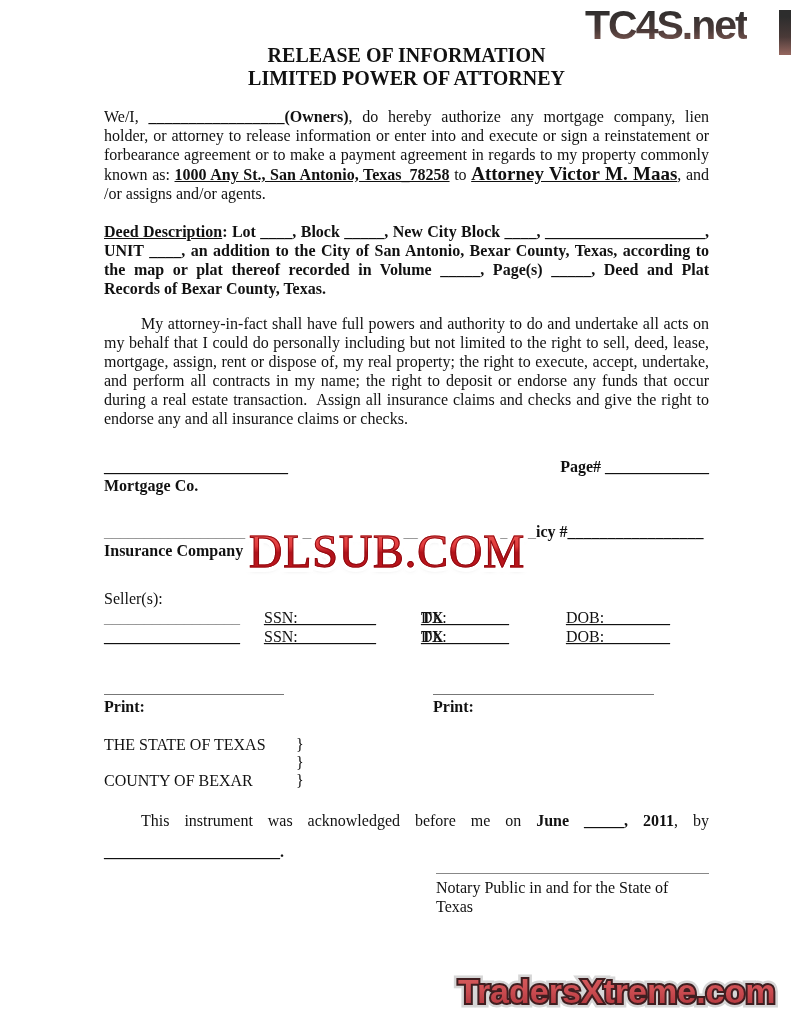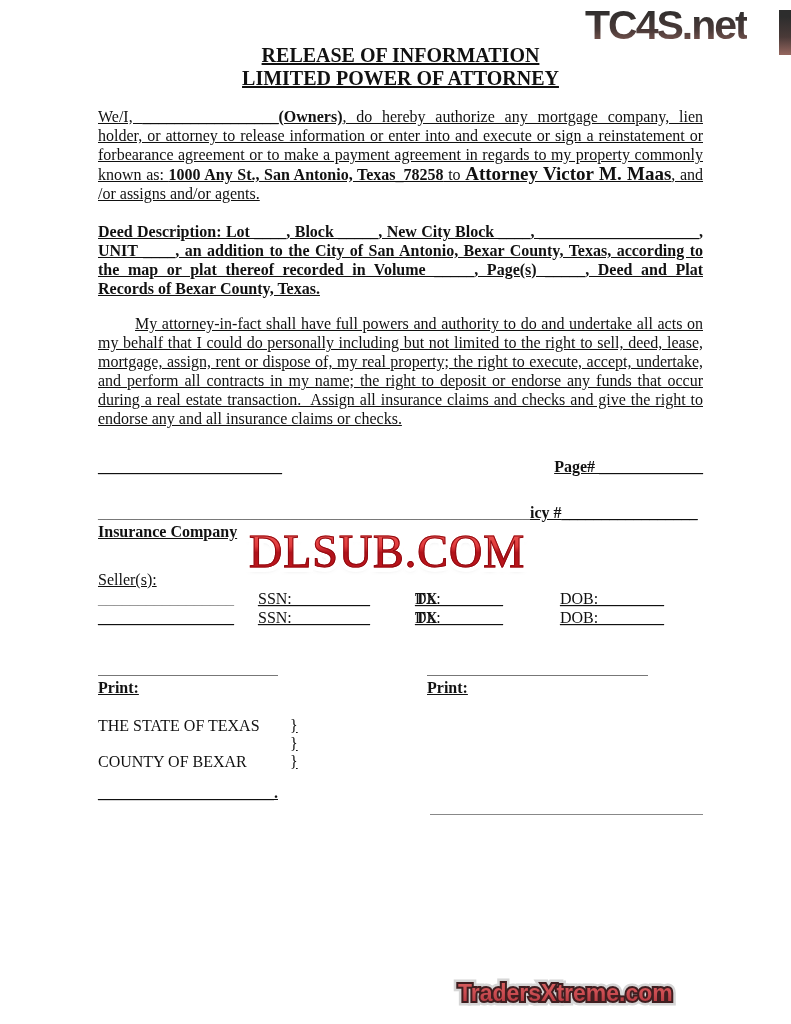--- a/index.html
+++ b/index.html
@@ -2,22 +2,22 @@
 <html><head>
 <meta charset="utf-8">
 <style>
   html,body{margin:0;padding:0;}
   body{
     width:791px;height:1024px;position:relative;overflow:hidden;
     background:#ffffff;color:#111;
     font-family:"Liberation Serif", serif;
   }
   .content{
-    position:absolute;left:98px;top:44px;width:605px;
-    font-size:16px;line-height:19px;text-decoration:underline;
+    position:absolute;left:104px;top:44px;width:605px;
+    font-size:16px;line-height:19px;
   }
   .b{font-weight:bold;}
   .u{text-decoration:underline;}
   .big{font-size:19px;}
   .gray{color:#8a8a8a;}
   .title{text-align:center;font-weight:bold;font-size:20px;line-height:23px;}
   .para1{margin-top:17px;text-align:justify;}
   .legal{margin-top:19px;font-weight:bold;text-align:justify;}
   .powers{margin-top:16px;text-align:justify;text-indent:37px;}
   .loan-row{margin-top:29px;display:flex;justify-content:space-between;font-weight:bold;}
@@ -72,23 +72,23 @@
   .dlsub .stroke{
     color:#fff;-webkit-text-stroke:10px #fff;
     text-shadow:0 3px 4px rgba(130,130,130,.55), 0 0 2px rgba(130,130,130,.4);
   }
   .dlsub .fill{
     background:linear-gradient(180deg,#f2655f 0%,#e13a3c 40%,#b0121a 52%,#c8161c 100%);
     -webkit-background-clip:text;background-clip:text;color:transparent;
     -webkit-text-stroke:1px #8f0a10;
   }
   .traders{
-    right:3px;bottom:0;height:44px;width:330px;
+    right:3px;bottom:8px;height:44px;width:330px;
     font-family:"Liberation Sans", sans-serif;font-weight:bold;
-    font-size:23px;letter-spacing:0px;
+    font-size:34px;letter-spacing:0px;
   }
   .traders .glow{color:#d6d6d6;-webkit-text-stroke:9px #d6d6d6;}
   .traders .stroke{color:#3f1e20;-webkit-text-stroke:4px #3f1e20;}
   .traders .fill{
     background:linear-gradient(180deg,#d8605f 0%,#cd4e53 45%,#ab3238 100%);
     -webkit-background-clip:text;background-clip:text;color:transparent;
   }
 </style>
 </head>
 <body>
@@ -108,20 +108,21 @@
   <div class="para1"><span>We/I, </span><span class="b">_________________</span><span class="b">(Owners)</span><span>, do hereby authorize any mortgage company, lien holder, or attorney to release information or enter into and execute or sign a reinstatement or forbearance agreement or to make a payment agreement in regards to my property commonly known as: </span><span class="b u">1000 Any St., San Antonio, Texas_78258</span><span> to </span><span class="b u big">Attorney Victor M. Maas</span><span>, and /or assigns and/or agents.</span></div>
 
   <div class="legal"><span class="u">Deed Description</span><span>:  Lot ____, Block _____, New City Block ____, ____________________, UNIT ____, an addition to the City of San Antonio, Bexar County, Texas, according to the map or plat thereof recorded in Volume _____, Page(s) _____, Deed and Plat Records of Bexar County, Texas.</span></div>
 
   <div class="powers">My attorney-in-fact shall have full powers and authority to do and undertake all acts on my behalf that I could do personally including but not limited to the right to sell, deed, lease, mortgage, assign, rent or dispose of, my real property; the right to execute, accept, undertake, and perform all contracts in my name; the right to deposit or endorse any funds that occur during a real estate transaction.&nbsp; Assign all insurance claims and checks and give the right to endorse any and all insurance claims or checks.</div>
 
   <div class="loan-row">
     <span>_______________________</span>
     <span><span>Page# </span><span>_____________</span></span>
   </div>
+  <div class="mortgage-label">Mortgage Co.</div>
 
   <div class="ins-row"><span class="gray">______________________________________________________</span><span class="b">icy #</span><span class="b">_________________</span></div>
   <div class="ins-label">Insurance Company</div>
 
   <div class="sellers-label">Seller(s):</div>
 
   <div class="seller-row">
     <span class="f-name gray">_________________</span>
     <span class="f-ssn">
         <span>SSN: </span>
@@ -166,24 +167,26 @@
     </div>
   </div>
 
 
   <div class="state-block">
     <div class="state-row"><span class="lbl">THE STATE OF TEXAS</span><span>}</span></div>
     <div class="state-row"><span class="lbl"></span><span>}</span></div>
     <div class="state-row"><span class="lbl">COUNTY OF BEXAR</span><span>}</span></div>
   </div>
 
+  <div class="ack-sentence"><span>This instrument was acknowledged before me on </span><span class="b">June</span><span class="b"> _____</span><span class="b">, </span><span class="b">2011</span><span>, by</span></div>
   <div class="ack-blank-line"><span class="b">______________________</span><span class="b">.</span></div>
 
   <div class="notary">
     <div class="notary-line"></div>
+    <div class="notary-caption">Notary Public in and for the State of Texas</div>
   </div>
 
 </div>
 
 <div class="wm-stack dlsub">
   <span class="stroke">DLSUB.COM</span>
   <span class="fill">DLSUB.COM</span>
 </div>
 
 <div class="wm-stack traders">

